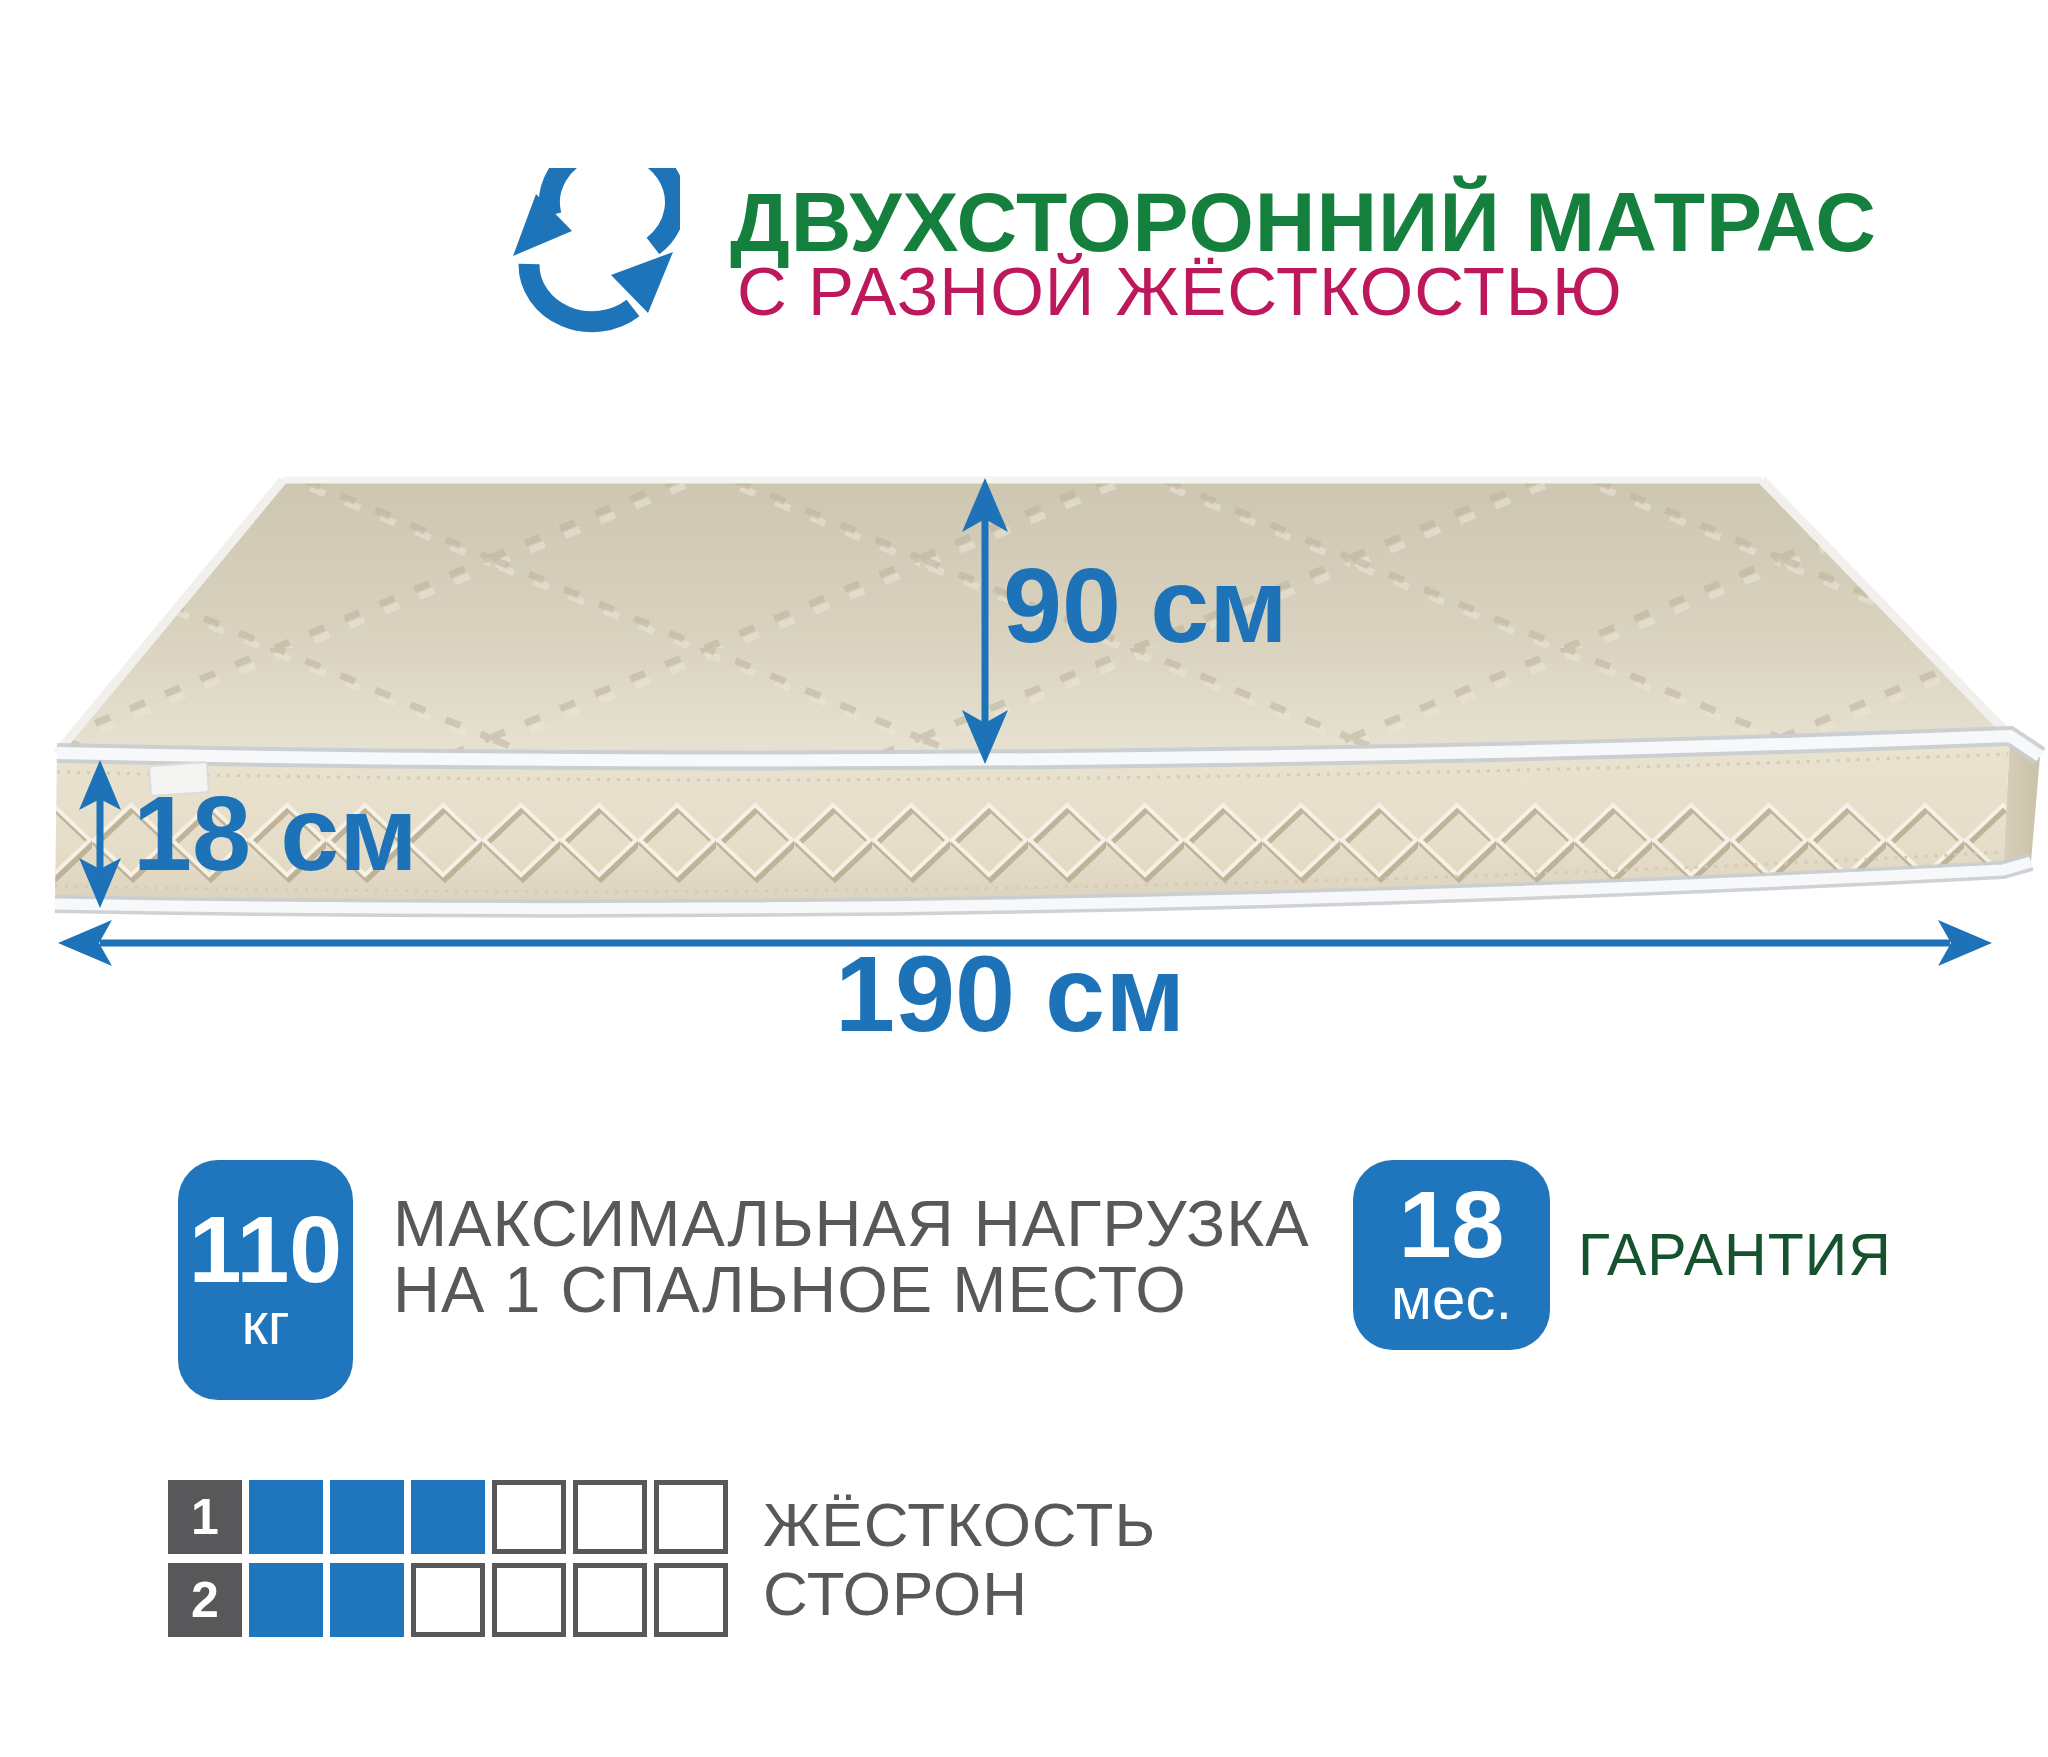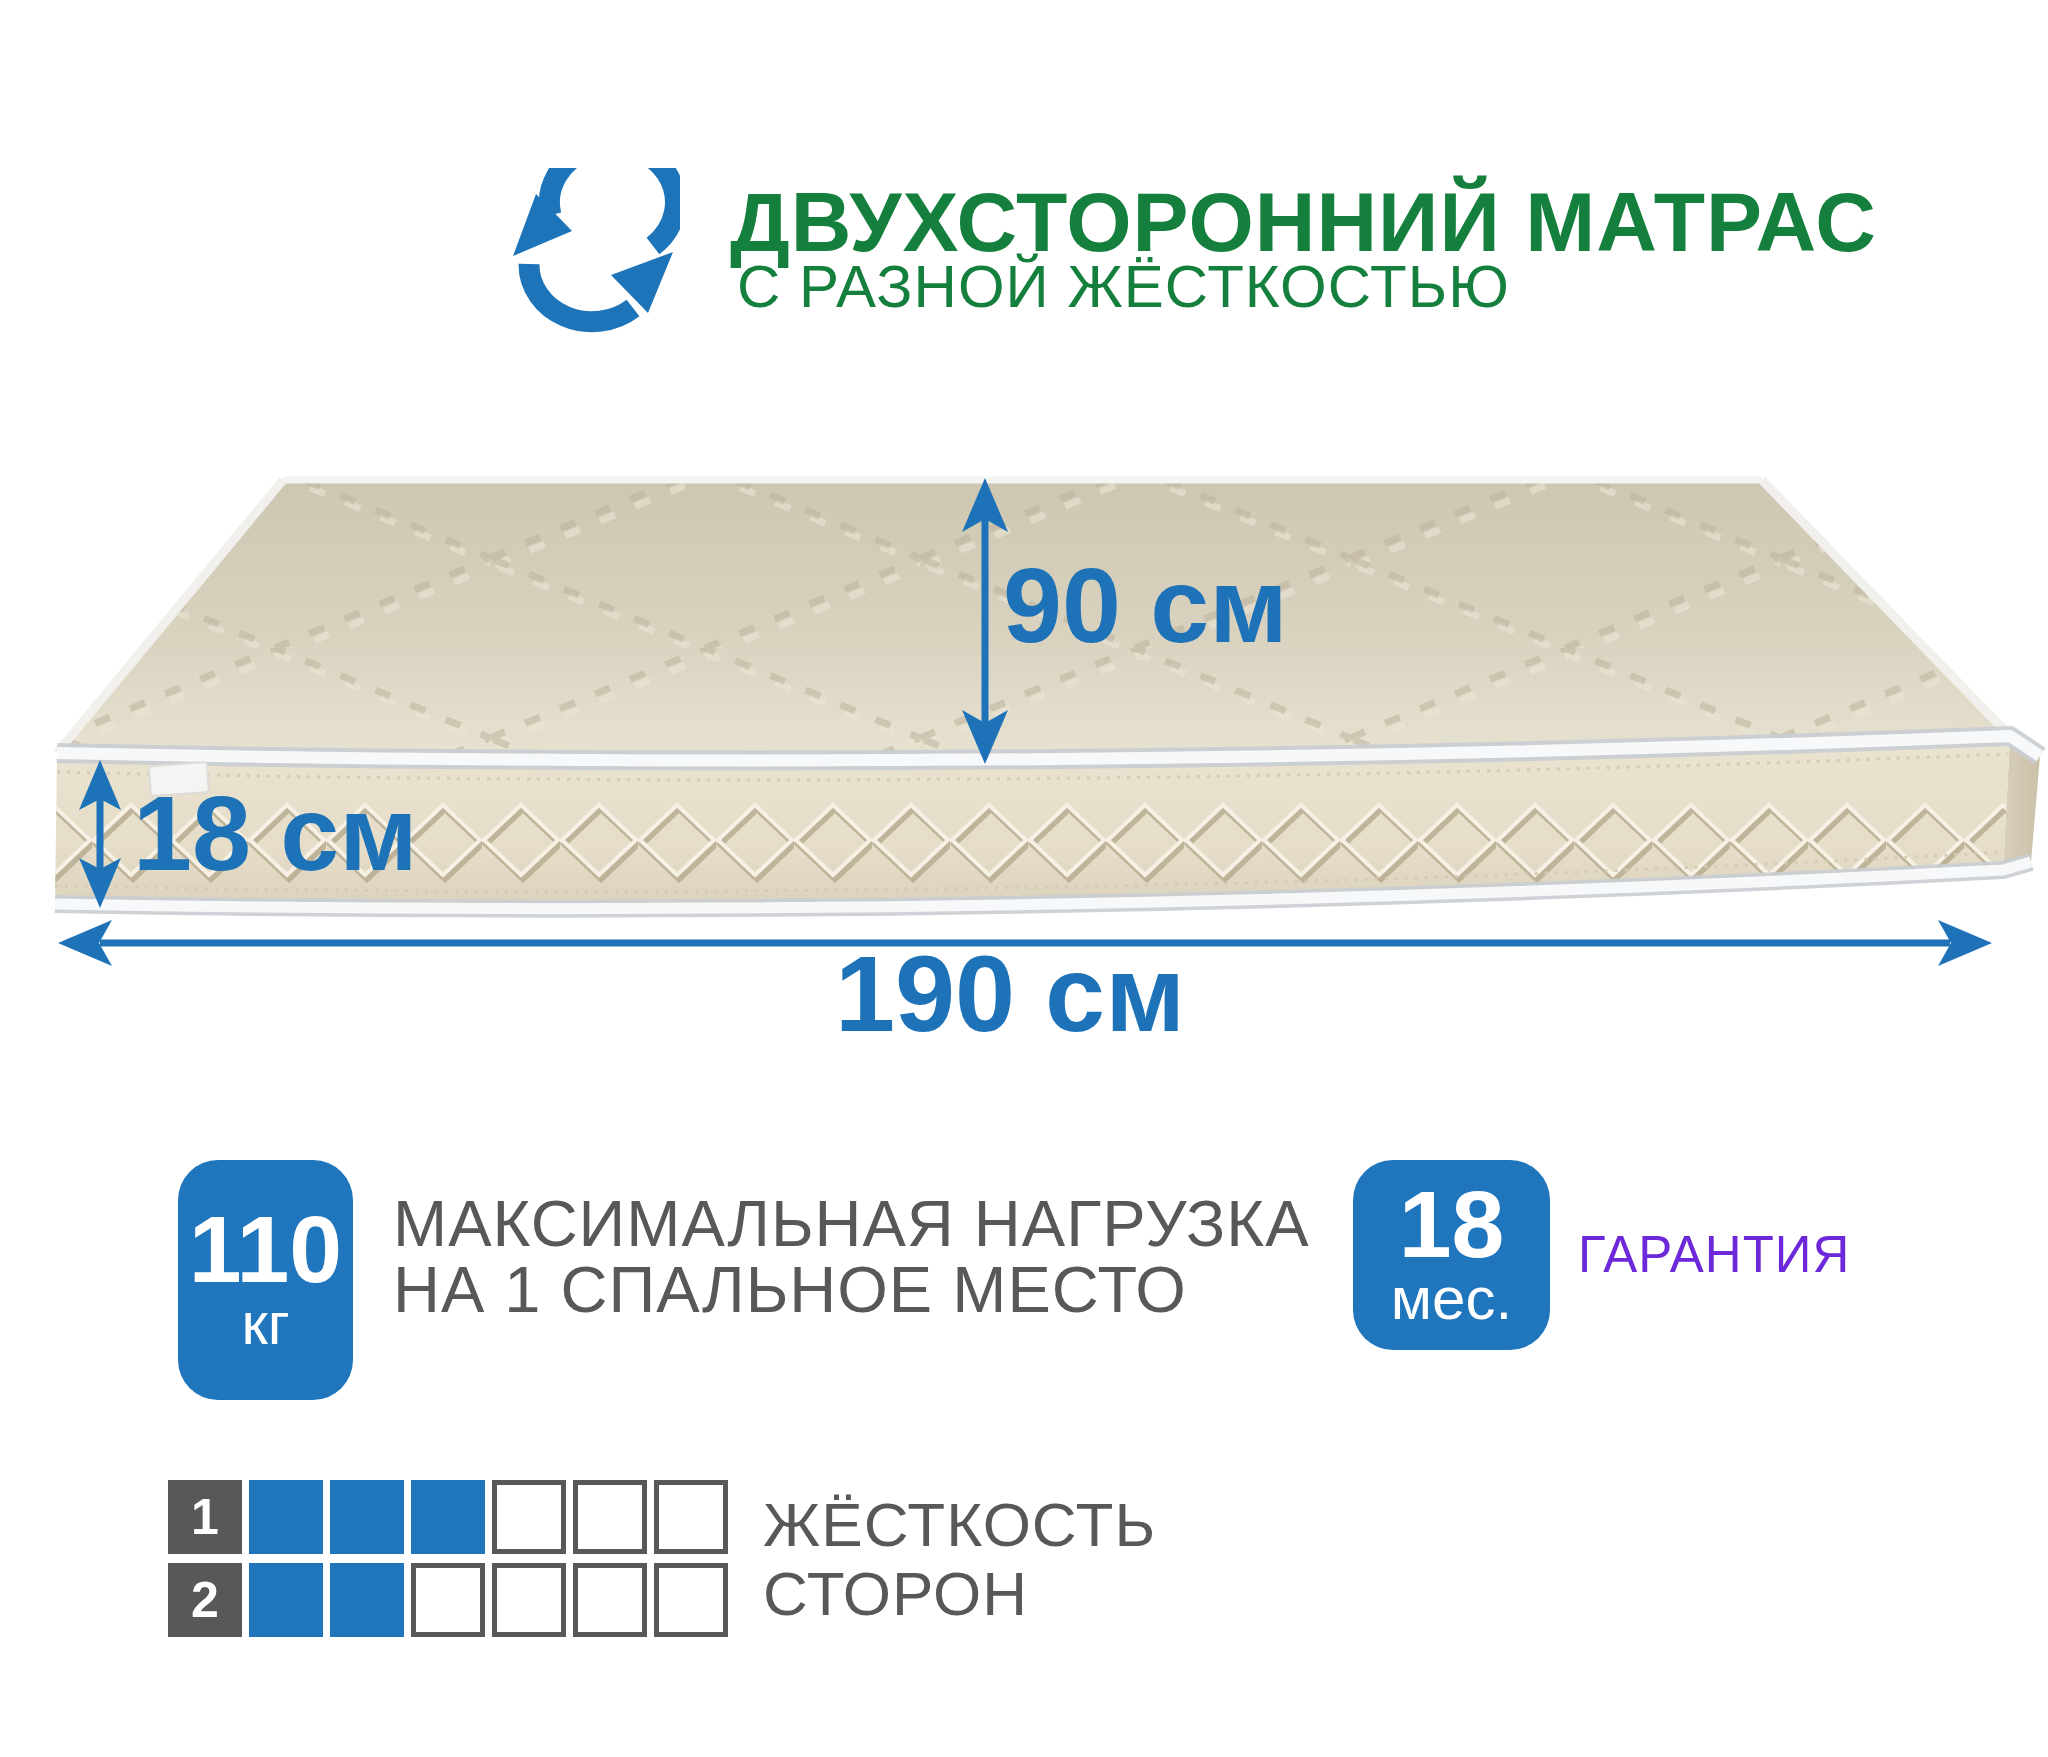--- a/index.html
+++ b/index.html
@@ -14,21 +14,21 @@
   svg{display:block;}
 
   
   .title{
     left:730px;top:180px;
     font-size:84px;font-weight:bold;color:#15803d;
     letter-spacing:1px;white-space:nowrap;line-height:1;
   }
   .subtitle{
     left:737px;top:257px;
-    font-size:60px;font-weight:normal;color:#15803d;
+    font-size:69px;font-weight:normal;color:#be185d;
     letter-spacing:1px;white-space:nowrap;line-height:1;
   }
 
   
   .dim{
     font-weight:bold;color:#1d72b8;line-height:1;white-space:nowrap;
   }
   .dim-width{left:1003px;top:552px;font-size:106px;}
   .dim-height{left:133px;top:780px;font-size:106px;}
   .dim-length{left:710px;top:940px;width:600px;text-align:center;font-size:108px;}
@@ -44,21 +44,21 @@
   .badge .value{font-size:95px;font-weight:bold;line-height:0.92;}
   .badge .unit{font-size:60px;font-weight:normal;line-height:1.0;}
 
   .load-text{
     left:393px;top:1191px;
     font-size:65px;line-height:66px;color:#58585a;
     letter-spacing:1px;white-space:nowrap;
   }
   .warranty-text{
     left:1578px;top:1222px;
-    font-size:51px;line-height:66px;color:#6d28d9;
+    font-size:59px;line-height:66px;color:#14532d;
     letter-spacing:1px;white-space:nowrap;text-align:center;
   }
 
   
   .fgrid{left:168px;top:1480px;}
   .fg-row{display:flex;gap:7px;margin-bottom:9px;}
   .fg-num{
     width:74px;height:74px;background:#58585a;color:#ffffff;
     font-size:50px;font-weight:bold;line-height:74px;text-align:center;
     flex:0 0 auto;

